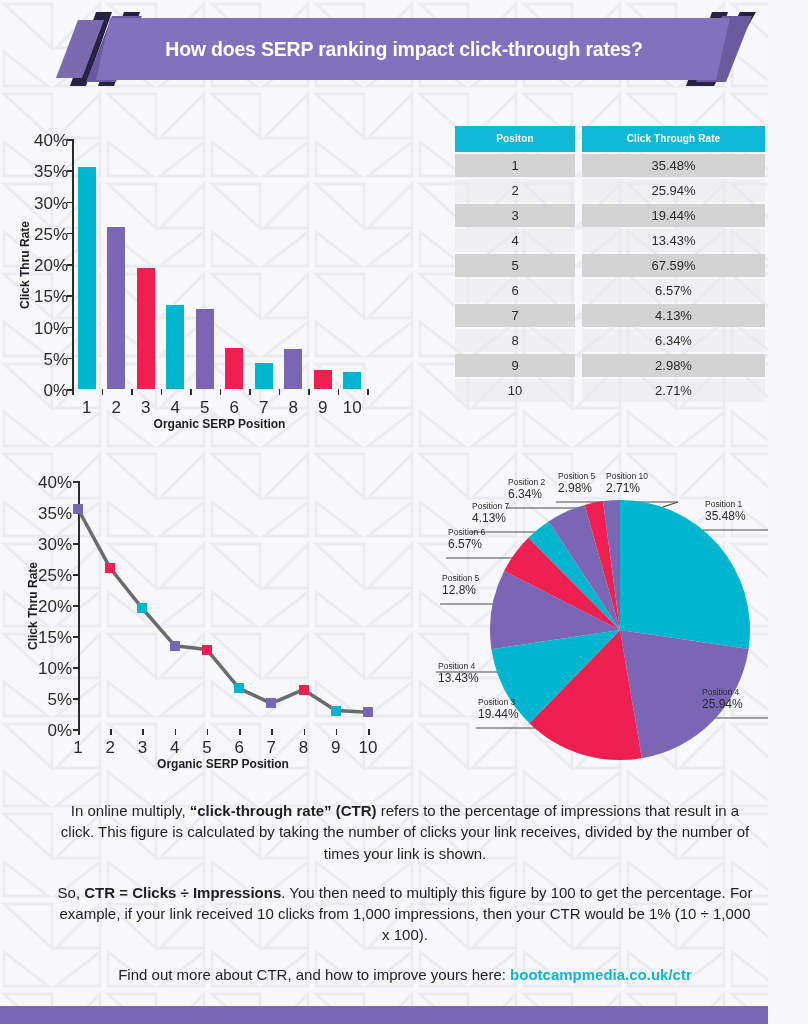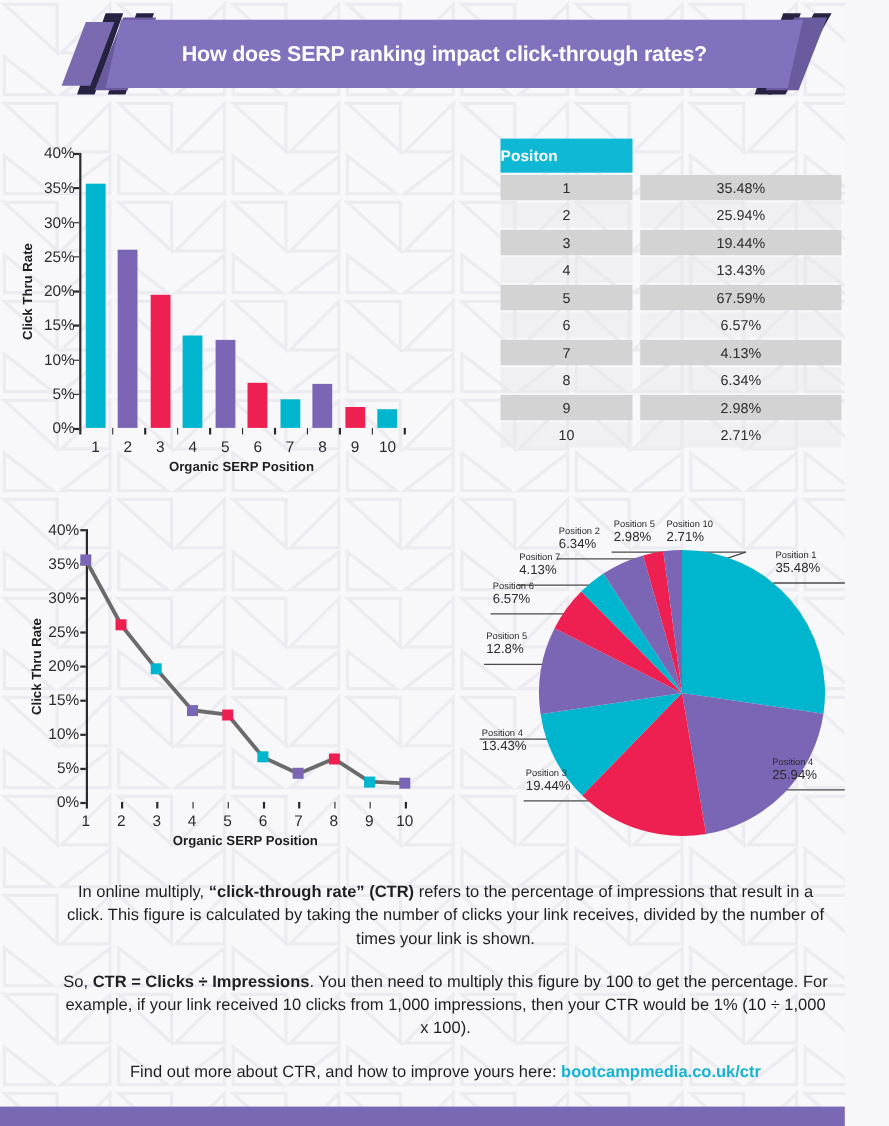--- a/index.html
+++ b/index.html
@@ -41,21 +41,21 @@
     font-size:19.5px;
     font-weight:bold;
     letter-spacing:-0.2px;
     z-index:6;
     white-space:nowrap;
   }
 
   
   .axis-tick {
     position:absolute;
-    font-size:14px;
+    font-size:17px;
     color:#2b2b2b;
     white-space:nowrap;
   }
   .axis-tick.ylab { text-align:right; }
   .axis-title {
     position:absolute;
     font-size:12px;
     font-weight:bold;
     color:#1e1e1e;
     white-space:nowrap;
@@ -73,22 +73,22 @@
   }
   .tickmark { position:absolute; background:#2b2b2b; }
 
   
   #table-panel { position:absolute; left:455px; top:126px; width:310px; }
   .tbl-row { display:flex; gap:7px; }
   .tbl-head-cell {
     background:#0fb9d6;
     color:#ffffff;
     font-weight:bold;
-    font-size:14px;
-    text-align:left;
+    font-size:10px;
+    text-align:center;
     padding:7px 0 8px;
     letter-spacing:0.1px;
   }
   .tbl-cell {
     font-size:13px;
     color:#2b2b2b;
     text-align:center;
     padding:4px 0 4px;
     margin-top:2px;
   }
@@ -212,20 +212,21 @@
       <div class="tickmark" style="left:367px; top:264px; width:1.5px; height:6px;"></div>
       <div class="axis-tick" style="left:336.25px; top:273px; width:32px; text-align:center;">10</div>
       <div class="tickmark" style="left:72px; top:264px; width:1.5px; height:6px;"></div>
       <div class="axis-title" style="left:72px; top:292px; width:295px; text-align:center;">Organic SERP Position</div>
       <div class="axis-title y-axis-title" style="left:18px; top:184px;">Click Thru Rate</div>
     </div>
 
   <div id="table-panel">
     <div class="tbl-row">
       <div class="tbl-head-cell col-pos">Positon</div>
+      <div class="tbl-head-cell col-ctr">Click Through Rate</div>
     </div>
     <div id="table-body">
         <div class="tbl-row">
           <div class="tbl-cell col-pos shade-on">1</div>
           <div class="tbl-cell col-ctr shade-on">35.48%</div>
         </div>
         <div class="tbl-row">
           <div class="tbl-cell col-pos shade-off">2</div>
           <div class="tbl-cell col-ctr shade-off">25.94%</div>
         </div>

